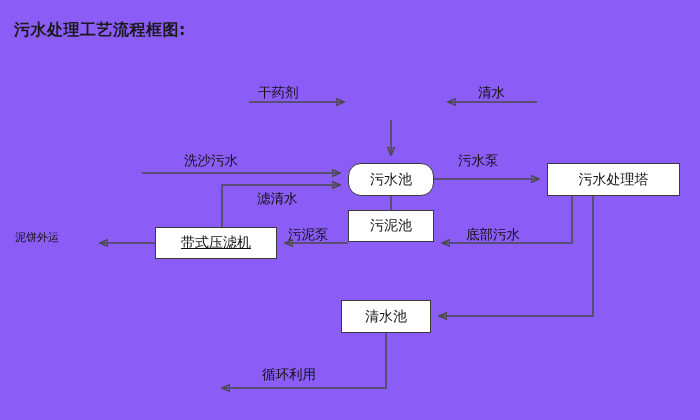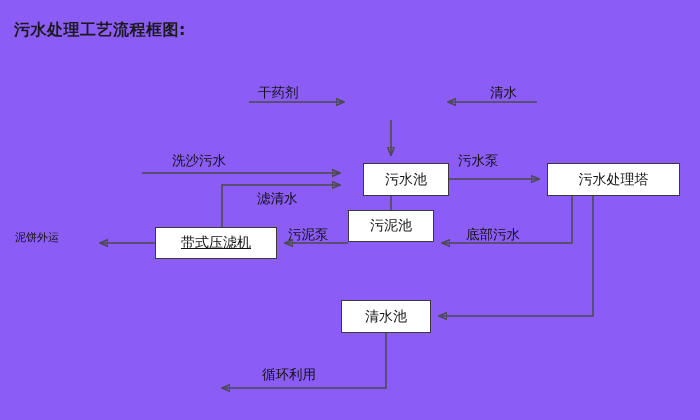--- a/index.html
+++ b/index.html
@@ -105,21 +105,21 @@
     <path d="M348,243 L285,243" marker-end="url(#arrL)"></path>
 
     <path d="M155,243 L100,243" marker-end="url(#arrL)"></path>
 
     <path d="M593,196 L593,316 L439,316" marker-end="url(#arrL)"></path>
 
     <path d="M386,333 L386,388 L222,388" marker-end="url(#arrL)"></path>
   </svg>
 
 
-  <div class="node" style="left:363px; top:163px; width:86px; height:33px;">
+  <div class="node" style="left:348px; top:163px; width:86px; height:33px;border-radius:13px;">
     <span>污水池</span>
   </div>
 
   <div class="node" style="left:547px; top:163px; width:133px; height:33px;">
     <span>污水处理塔</span>
   </div>
 
   <div class="node" style="left:155px; top:227px; width:122px; height:32px;text-decoration:underline;">
     <span>带式压滤机</span>
   </div>
@@ -127,23 +127,23 @@
   <div class="node" style="left:348px; top:210px; width:86px; height:32px;">
     <span>污泥池</span>
   </div>
 
   <div class="node" style="left:341px; top:300px; width:90px; height:33px;">
     <span>清水池</span>
   </div>
 
   <div class="edge-label" style="left:258px; top:84px;">干药剂</div>
 
-  <div class="edge-label" style="left:478px; top:84px;margin-left:12px;">清水</div>
+  <div class="edge-label" style="left:478px; top:84px;">清水</div>
 
-  <div class="edge-label" style="left:172px; top:152px;">洗沙污水</div>
+  <div class="edge-label" style="left:184px; top:152px;">洗沙污水</div>
 
   <div class="edge-label" style="left:458px; top:152px;">污水泵</div>
 
   <div class="edge-label" style="left:257px; top:190px;">滤清水</div>
 
   <div class="edge-label" style="left:288px; top:226px;">污泥泵</div>
 
   <div class="edge-label" style="left:466px; top:226px;">底部污水</div>
 
   <div class="edge-label" style="left:262px; top:366px;">循环利用</div>

